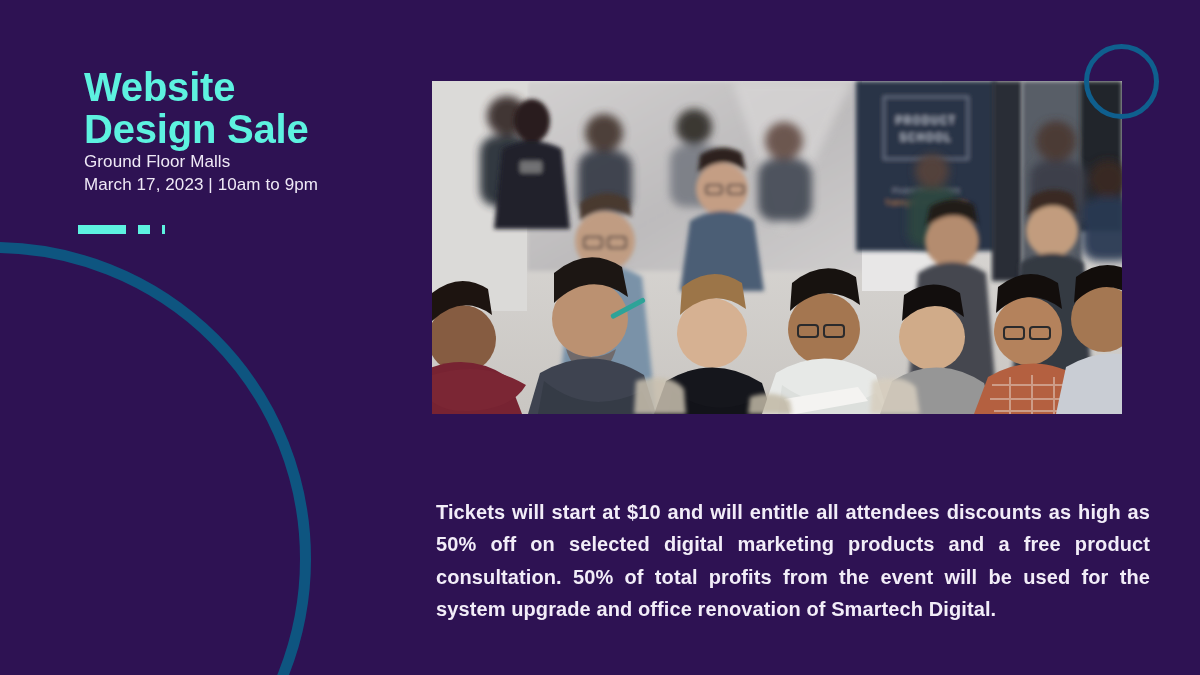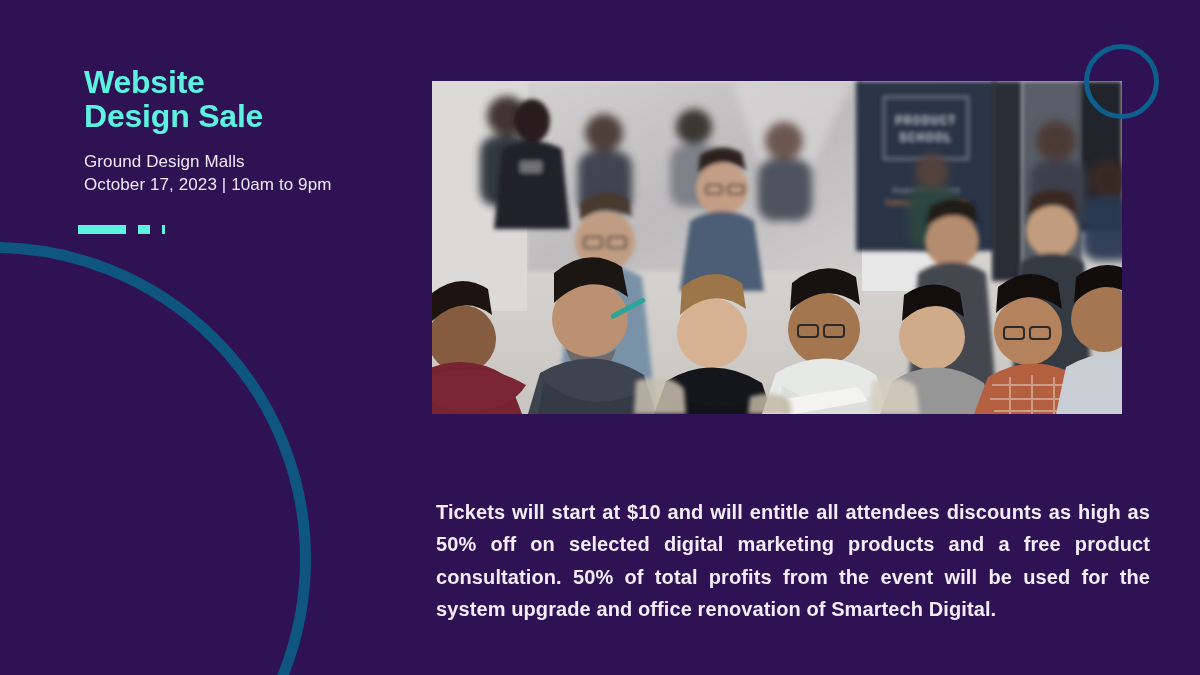--- a/index.html
+++ b/index.html
@@ -43,21 +43,21 @@
 
   
   #headline-block {
     position: absolute;
     left: 84px;
     top: 66px;
     z-index: 4;
   }
   #headline {
     margin: 0;
-    font-size: 32px;
+    font-size: 40px;
     line-height: 1.05;
     font-weight: 800;
     letter-spacing: -0.2px;
     color: #5df2e0;
     white-space: pre-line;
   }
   #subtitle-block {
     position: absolute;
     left: 84px;
     top: 150px;
@@ -126,22 +126,22 @@
 <div id="slide">
 
   <div class="ring" id="ring-large"></div>
 
   <div id="headline-block">
     <h1 id="headline">Website
 Design Sale</h1>
   </div>
 
   <div id="subtitle-block">
-    <p class="subtitle-line">Ground Design Malls</p>
-    <p class="subtitle-line">October 17, 2023 | 10am to 9pm</p>
+    <p class="subtitle-line">Ground Floor Malls</p>
+    <p class="subtitle-line">March 17, 2023 | 10am to 9pm</p>
   </div>
 
   <div id="accent-dashes">
     <span class="dash d1"></span>
     <span class="dash d2"></span>
     <span class="dash d3"></span>
   </div>
 
   <div id="photo">
     <svg viewBox="0 0 690 333" preserveAspectRatio="xMidYMid slice">

